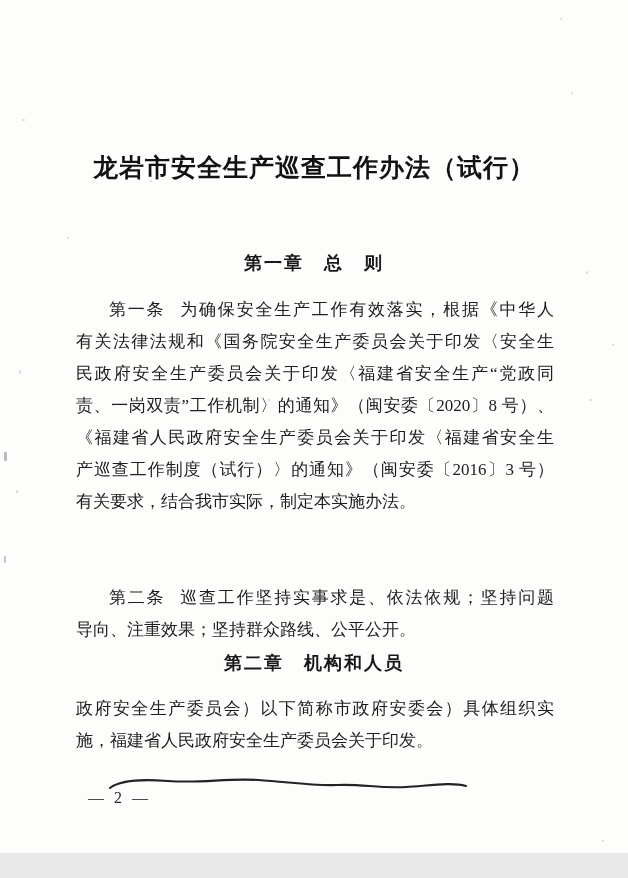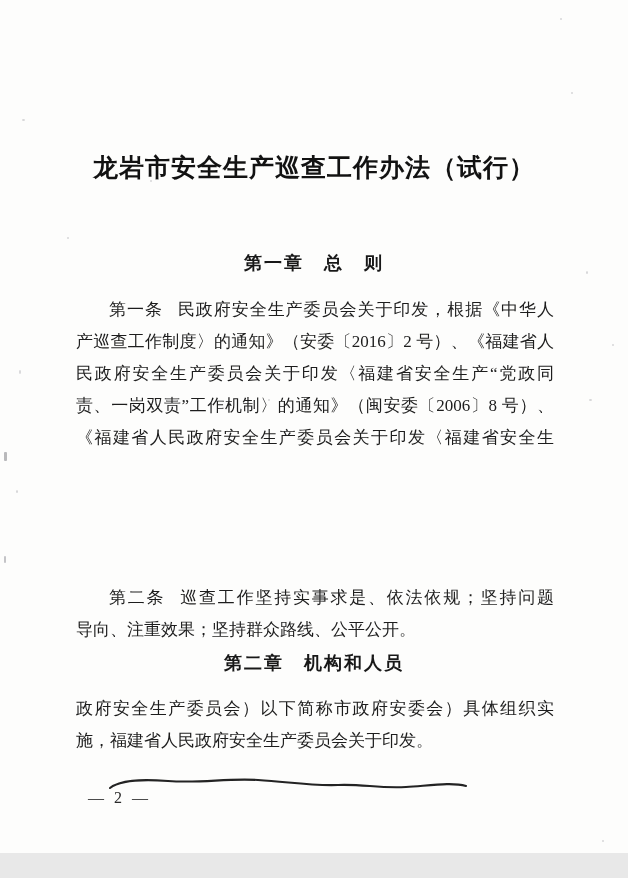--- a/index.html
+++ b/index.html
@@ -64,25 +64,27 @@
 </head>
 <body>
 
 <div class="page">
 
   <h1 class="doc-title">龙岩市安全生产巡查工作办法（试行）</h1>
 
   <h2 class="chapter-heading ch1">第一章　总　则</h2>
 
   <div class="para a1">
-    <div class="line fill indent"><span class="article-label">第一条</span><span>民政府安全生产委员会关于印发，根据《中华人</span></div>
-    <div class="line fill">产巡查工作制度〉的通知》（安委〔2016〕2 号）、《福建省人</div>
+    <div class="line fill indent"><span class="article-label">第一条</span><span>为确保安全生产工作有效落实，根据《中华人</span></div>
+    <div class="line fill">有关法律法规和《国务院安全生产委员会关于印发〈安全生</div>
     <div class="line fill">民政府安全生产委员会关于印发〈福建省安全生产“党政同</div>
-    <div class="line fill">责、一岗双责”工作机制〉的通知》（闽安委〔2006〕8 号）、</div>
+    <div class="line fill">责、一岗双责”工作机制〉的通知》（闽安委〔2020〕8 号）、</div>
     <div class="line fill">《福建省人民政府安全生产委员会关于印发〈福建省安全生</div>
+    <div class="line fill">产巡查工作制度（试行）〉的通知》（闽安委〔2016〕3 号）</div>
+    <div class="line">有关要求，结合我市实际，制定本实施办法。</div>
   </div>
 
   <div class="para a2">
     <div class="line fill indent"><span class="article-label">第二条</span><span>巡查工作坚持实事求是、依法依规；坚持问题</span></div>
     <div class="line">导向、注重效果；坚持群众路线、公平公开。</div>
   </div>
 
   <h2 class="chapter-heading ch2">第二章　机构和人员</h2>
 
   <div class="para a3">

